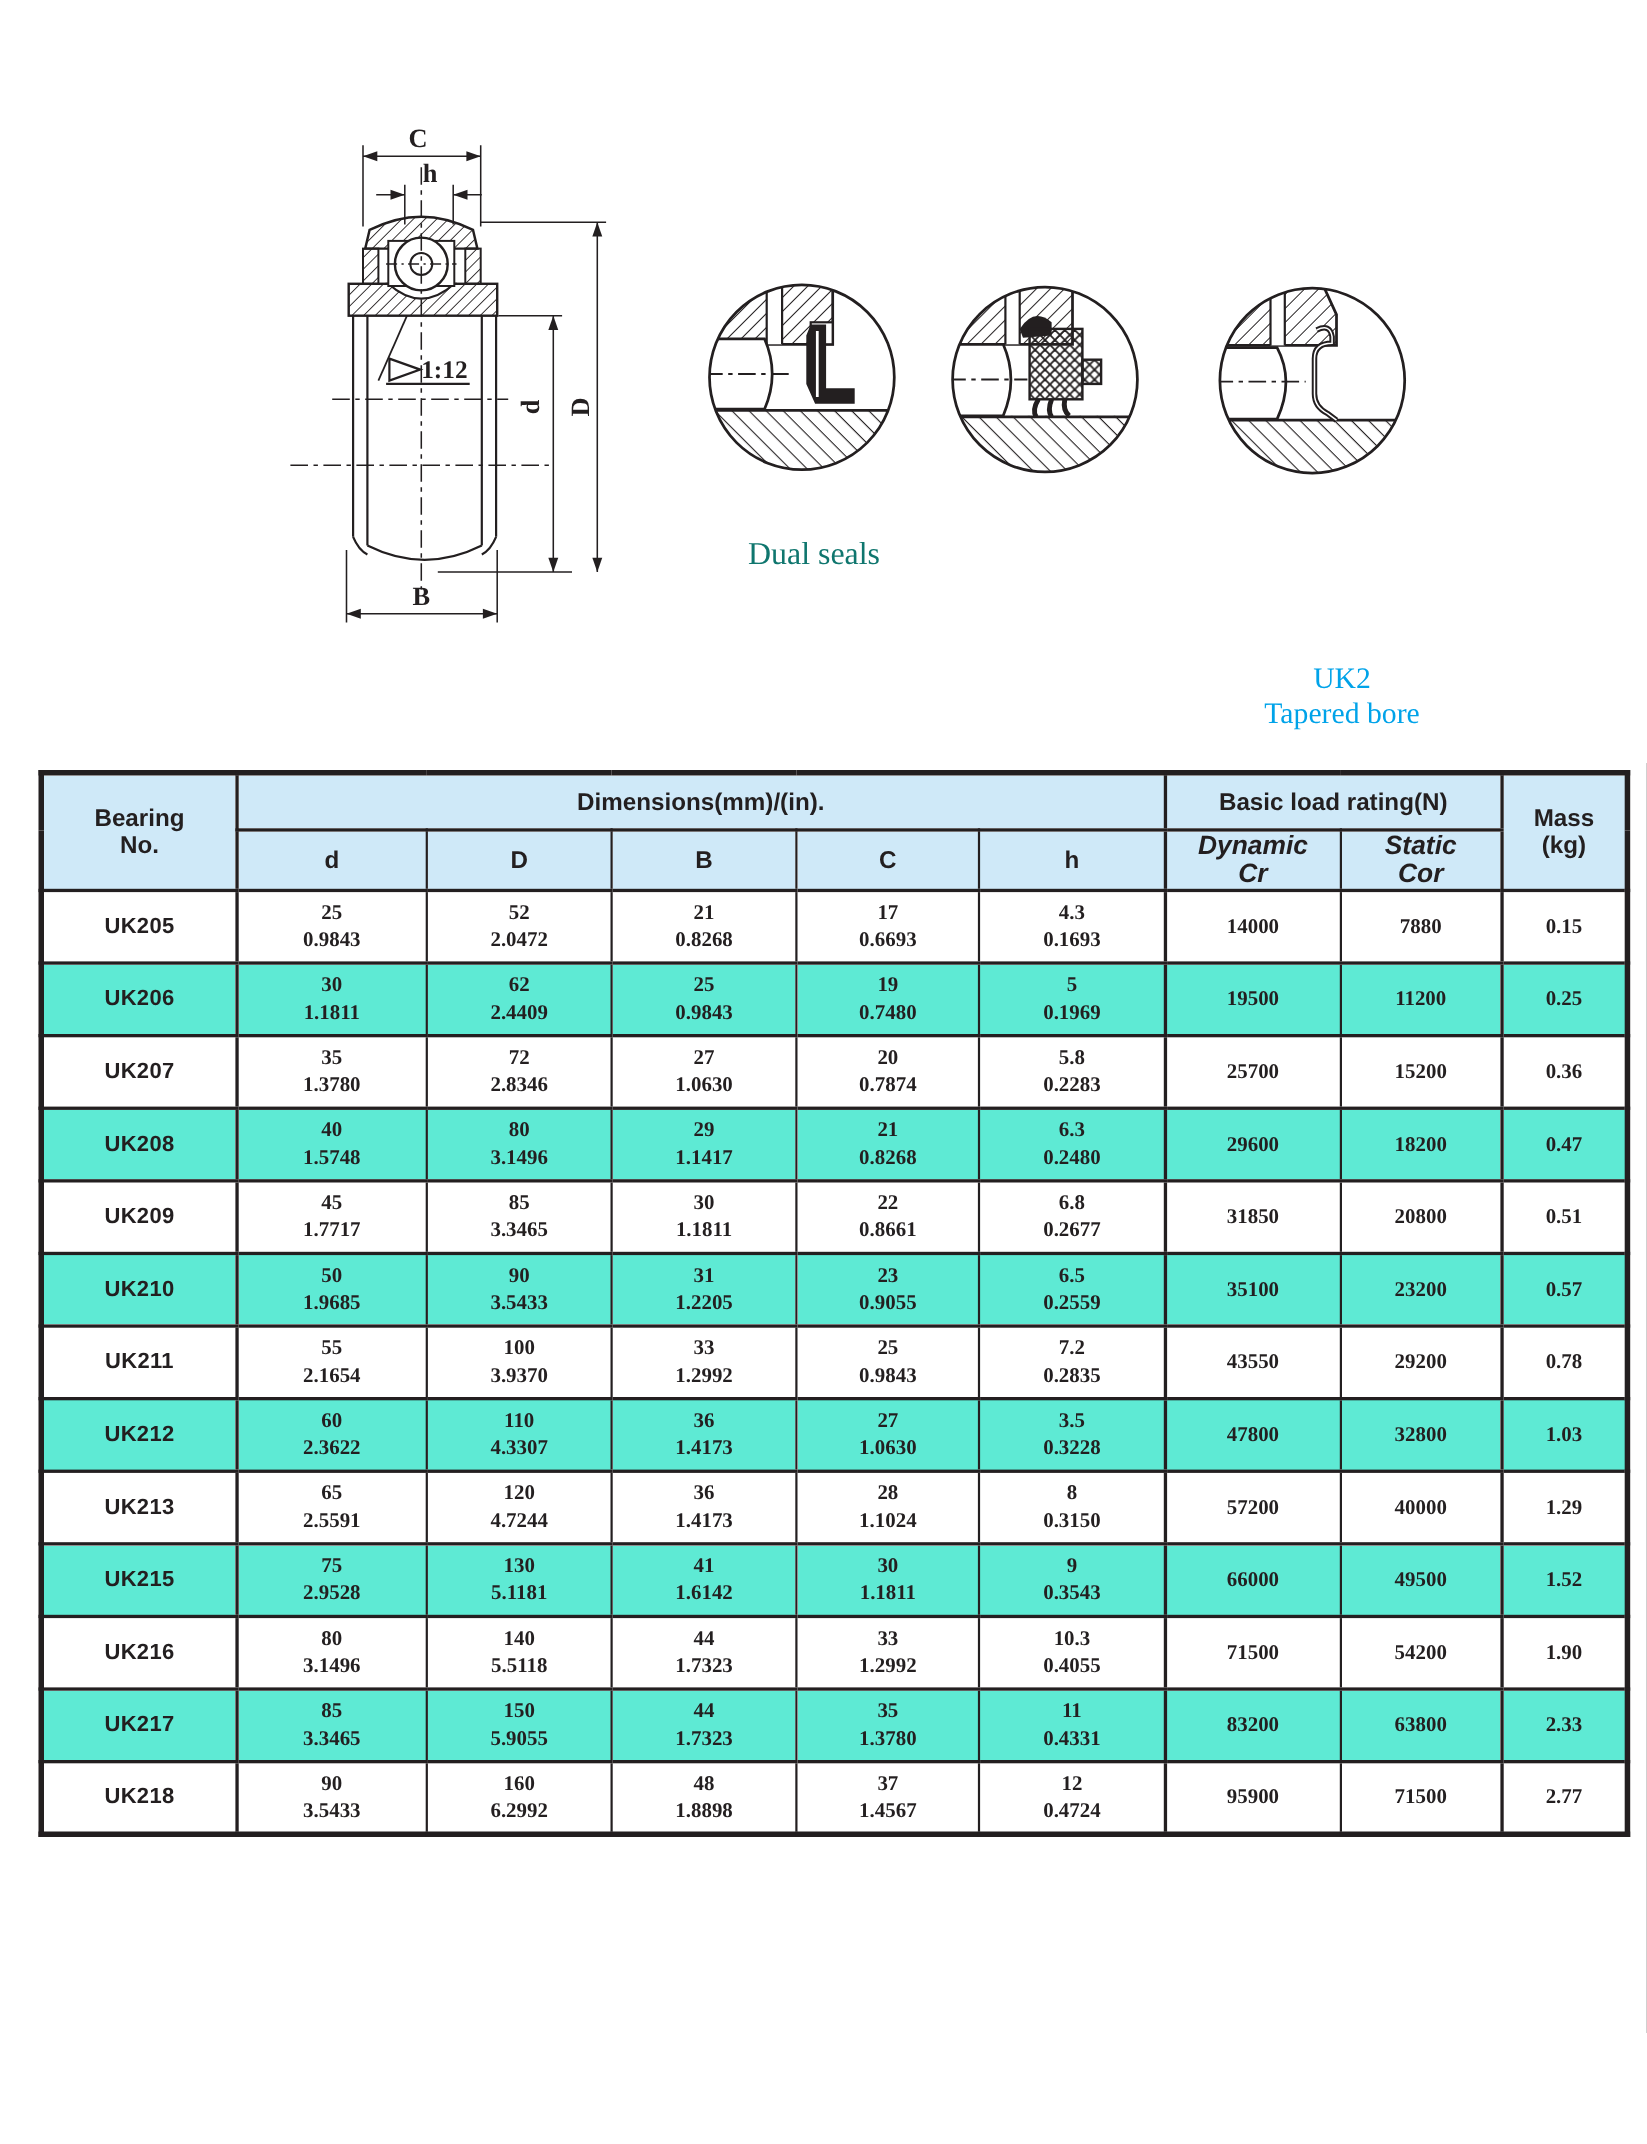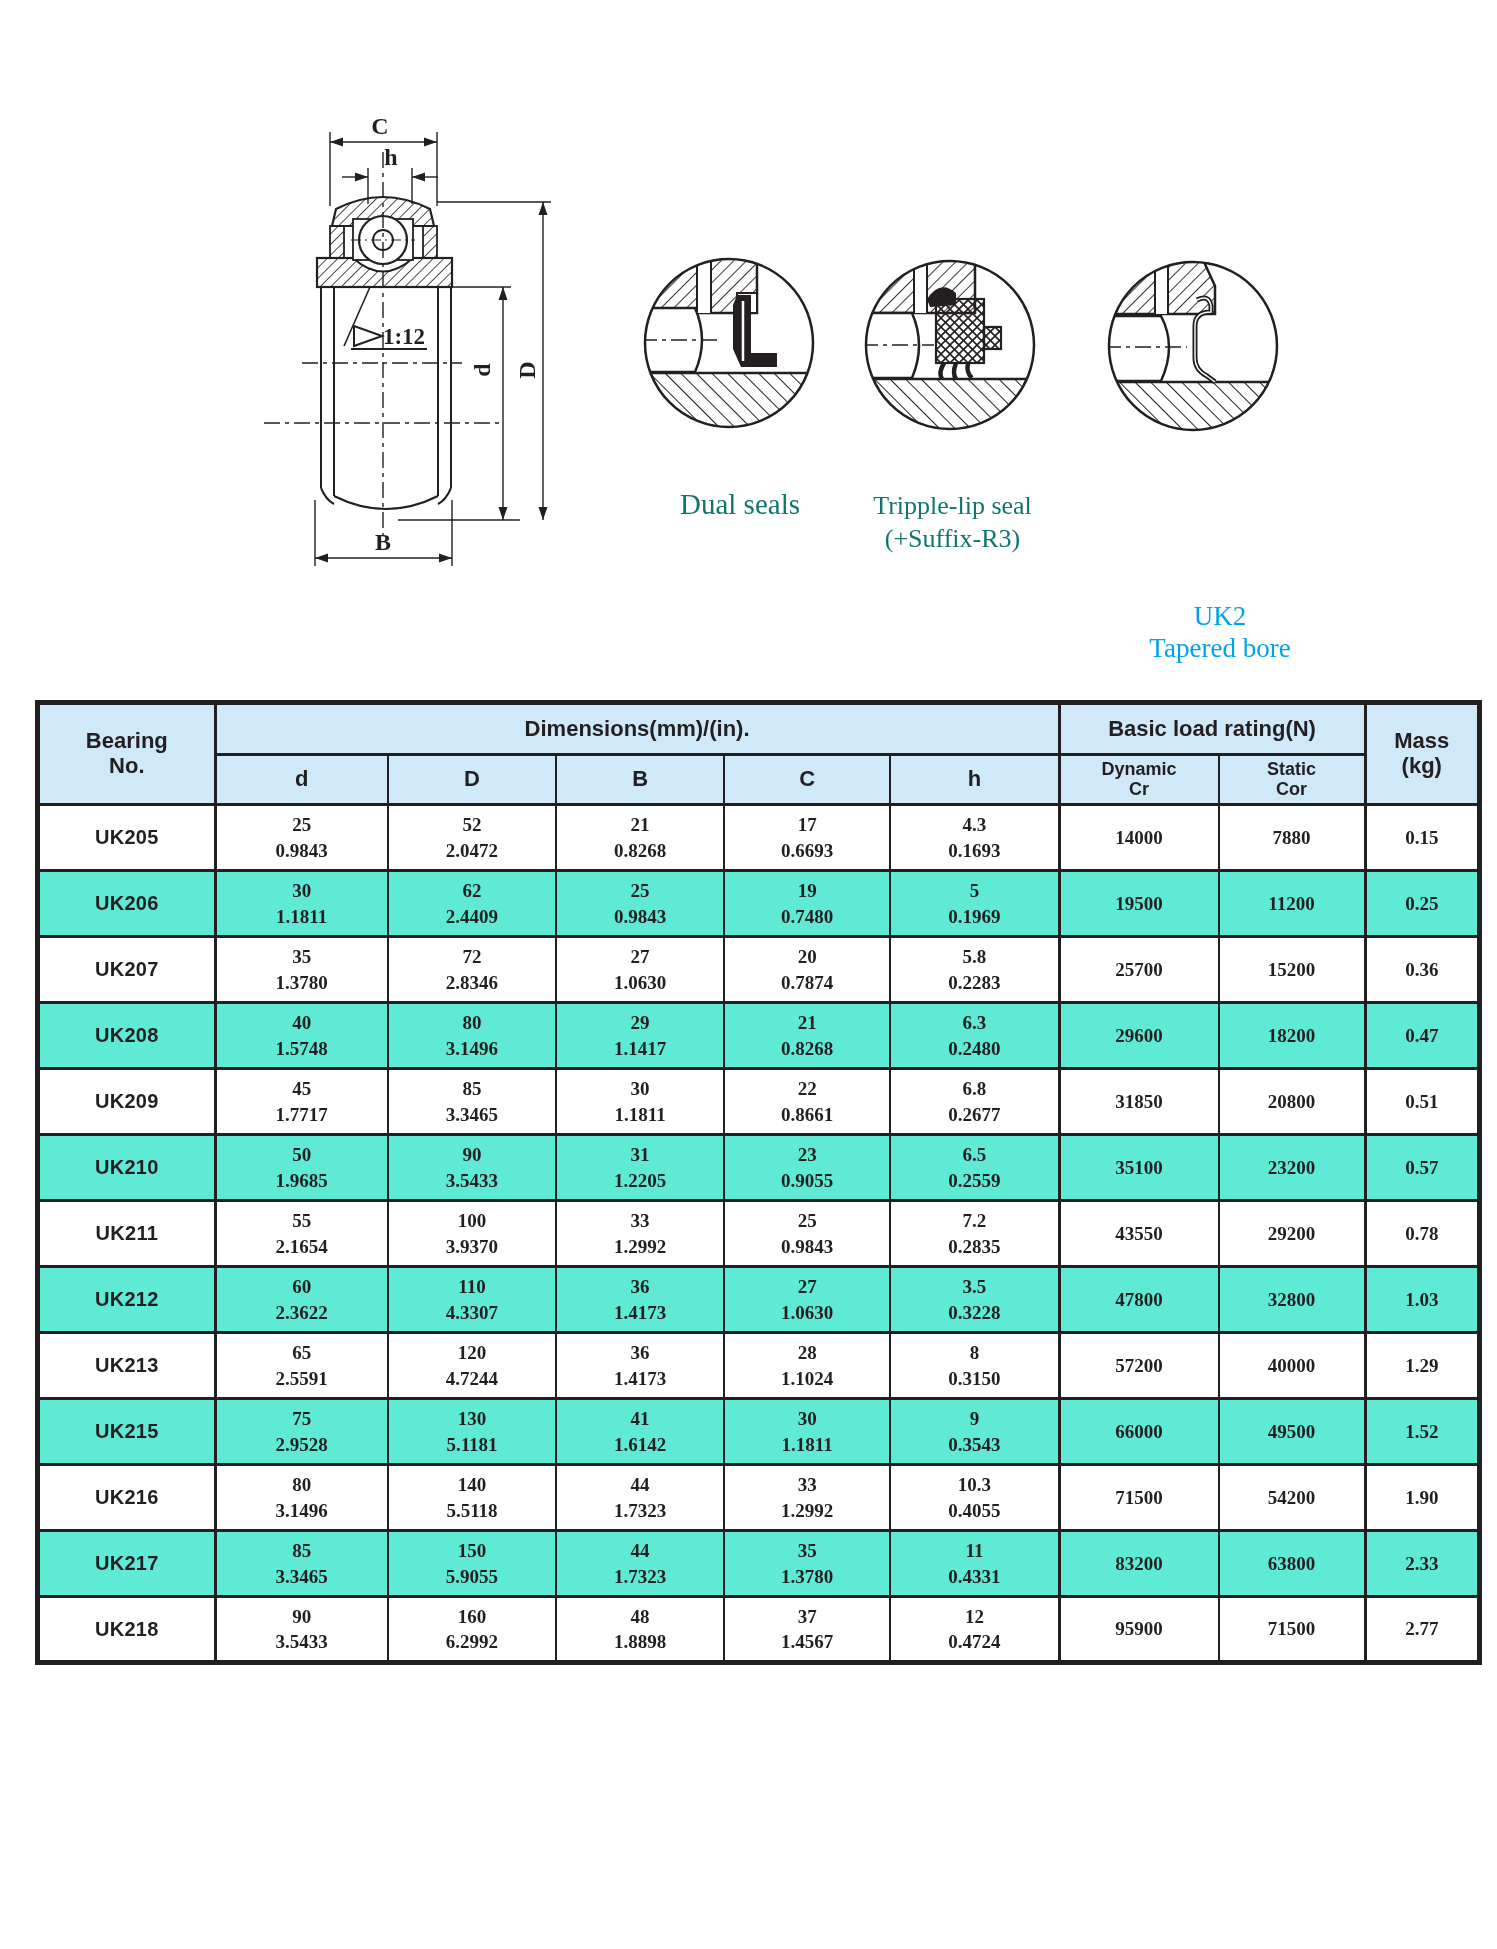--- a/index.html
+++ b/index.html
@@ -14,21 +14,21 @@
   .seal-caption.big{font-size:29px;}
   .series-note{position:absolute;left:1115px;top:600px;width:210px;text-align:center;
         font-family:"Liberation Serif",serif;font-size:27px;font-weight:normal;
         color:#00a3e9;line-height:1.2;}
   table.spec{position:absolute;left:35px;top:700px;width:1447px;border-collapse:collapse;
         table-layout:fixed;border:5px solid #231f20;background:#fff;}
   .spec th,.spec td{border:2px solid #231f20;border-top-width:3px;border-bottom-width:3px;
         text-align:center;vertical-align:middle;padding:0;overflow:hidden;}
   .spec .gb-l{border-left-width:3px;}
   .spec thead th{background:#cfe9f8;font-size:22px;font-weight:bold;line-height:1.12;}
-  .spec thead th.two-line{font-size:18px;line-height:1.08;}
+  .spec thead th.two-line{font-size:24px;line-height:1.08;font-style:italic;}
   .spec thead tr.r1{height:52px;}
   .spec thead tr.r2{height:50px;}
   .spec tbody tr{height:66px;background:#ffffff;margin-top:12px;}
   .spec tbody tr.alt{background:#5eead4;}
   .spec td.no-cell{font-size:20px;font-weight:bold;letter-spacing:.3px;}
   .spec td.dim-cell,.spec td.val-cell{font-family:"Liberation Serif",serif;font-size:19px;
         font-weight:bold;line-height:1.32;}
 </style>
 </head>
 <body>
@@ -197,24 +197,20 @@
       <path d="M94,44 q12,-6 14,6 l0,6 q-16,0 -16,14 l0,32 q0,12 12,18 l8,6" fill="none" stroke="#231f20" stroke-width="5"></path>
       <path d="M94,44 q12,-6 14,6 l0,6 q-16,0 -16,14 l0,32 q0,12 12,18 l8,6" fill="none" stroke="#ffffff" stroke-width="1.4"></path>
       <path d="M-5,60 H58 Q74,90 58,125 H-5 Z" fill="#ffffff" stroke="#231f20" stroke-width="2.5"></path>
       <line x1="2" y1="91" x2="84" y2="91" stroke="#231f20" stroke-width="1.6" stroke-dasharray="16 5 4 5"></line>
     </g>
     <circle cx="90" cy="90" r="84" fill="none" stroke="#231f20" stroke-width="2.5"></circle>
   </svg>
 
   <div class="seal-caption big" style="left:640px;top:448px;width:200px">
     <div>Dual seals</div>
-  </div>
-  <div class="seal-caption" style="left:845px;top:452px;width:215px">
-    <div>Tripple-lip seal</div>
-    <div>(+Suffix-R3)</div>
   </div>
 
   <div class="series-note">
     <div>UK2</div>
     <div>Tapered bore</div>
   </div>
 
   <table class="spec">
     <colgroup>
       <col style="width:177px">

